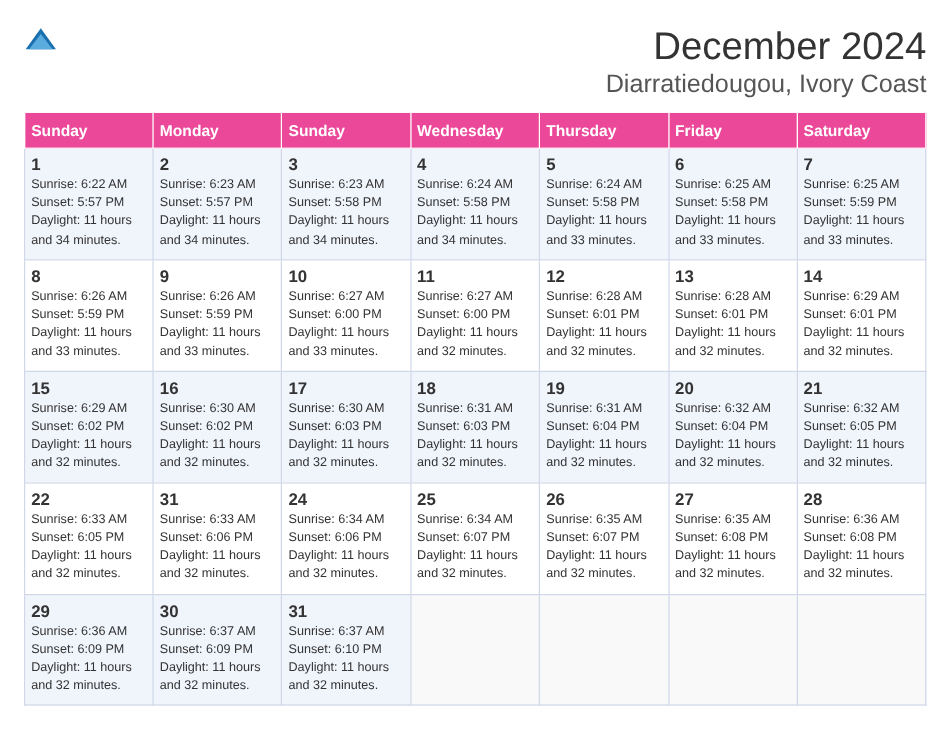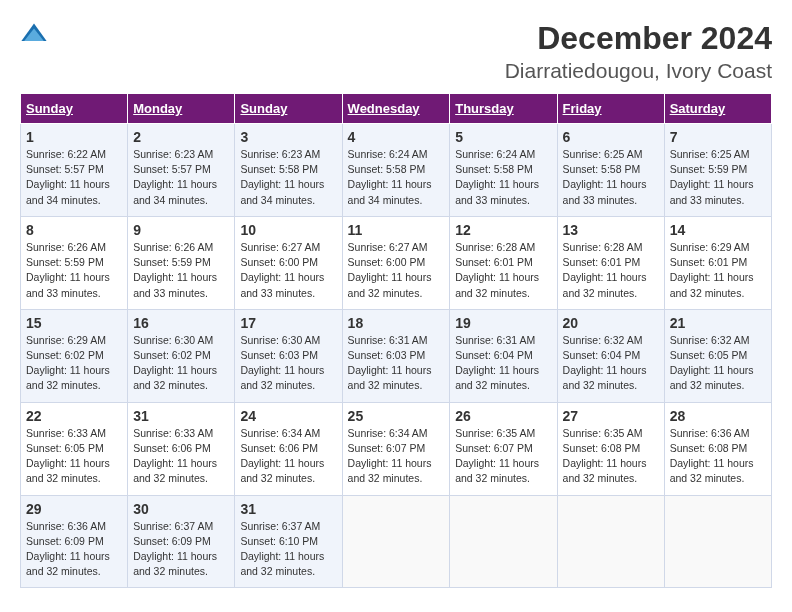--- a/index.html
+++ b/index.html
@@ -32,37 +32,36 @@
     }
     .logo-icon {
       width: 28px;
       height: 28px;
     }
     .title-block {
       text-align: right;
     }
     .main-title {
       font-size: 32px;
-      font-weight: bold;
+      font-weight: normal;
       color: #333;
     }
     .subtitle {
       font-size: 21px;
       color: #555;
       margin-top: 2px;
     }
     .calendar {
       width: 100%;
       border-collapse: collapse;
       font-size: 11px;
     }
     .calendar thead tr {
-      background-color: #701a75;
+      background-color: #ec4899;
       color: white;
-      text-decoration: underline;
     }
     .calendar thead th {
       padding: 7px 5px;
       text-align: left;
       font-size: 13px;
       font-weight: bold;
       border: 1px solid #fff;
     }
     .calendar tbody tr {
       vertical-align: top;

